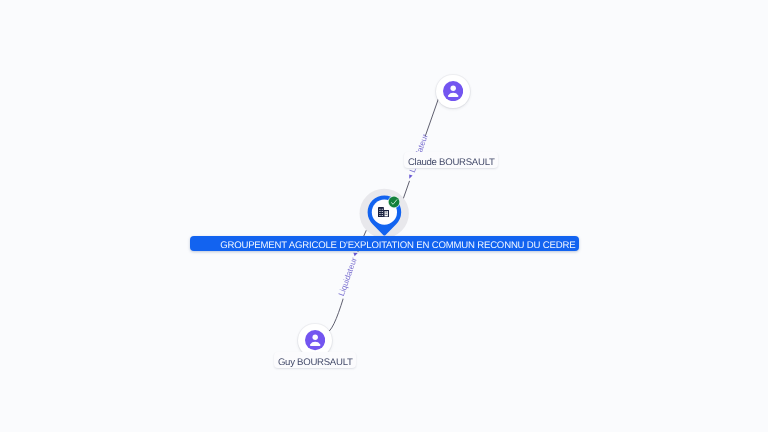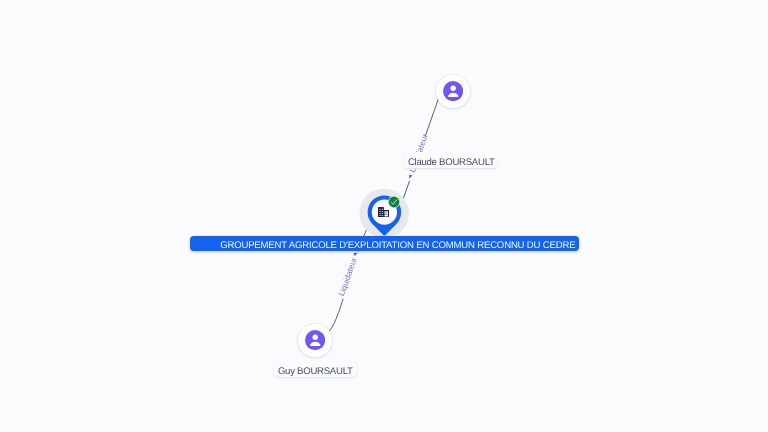--- a/index.html
+++ b/index.html
@@ -92,15 +92,15 @@
   <div class="company-label" style="left:189.5px;top:236px;width:389px;">GROUPEMENT AGRICOLE D'EXPLOITATION EN COMMUN RECONNU DU CEDRE</div>
 
   <div class="node" style="left:298.2px;top:323.8px;">
     <div class="person-circle"></div>
     <svg width="20.2" height="20.2" viewBox="0 0 202 202" style="position:absolute;left:6.6px;top:6.6px;">
       <circle cx="101" cy="101" r="101" fill="#7355f0"></circle>
       <circle cx="102" cy="73" r="27" fill="#fcfbff"></circle>
       <path d="M73 122 q29-11 58 0 l22 24 a9 9 0 0 1-7 14 H58 a9 9 0 0 1-7-14 Z" fill="#fcfbff"></path>
     </svg>
   </div>
-  <div class="person-label" style="left:273.6px;top:361px;">Guy BOURSAULT</div>
+  <div class="person-label" style="left:273.6px;top:352px;">Guy BOURSAULT</div>
 
 </div>
 
 </body></html>

